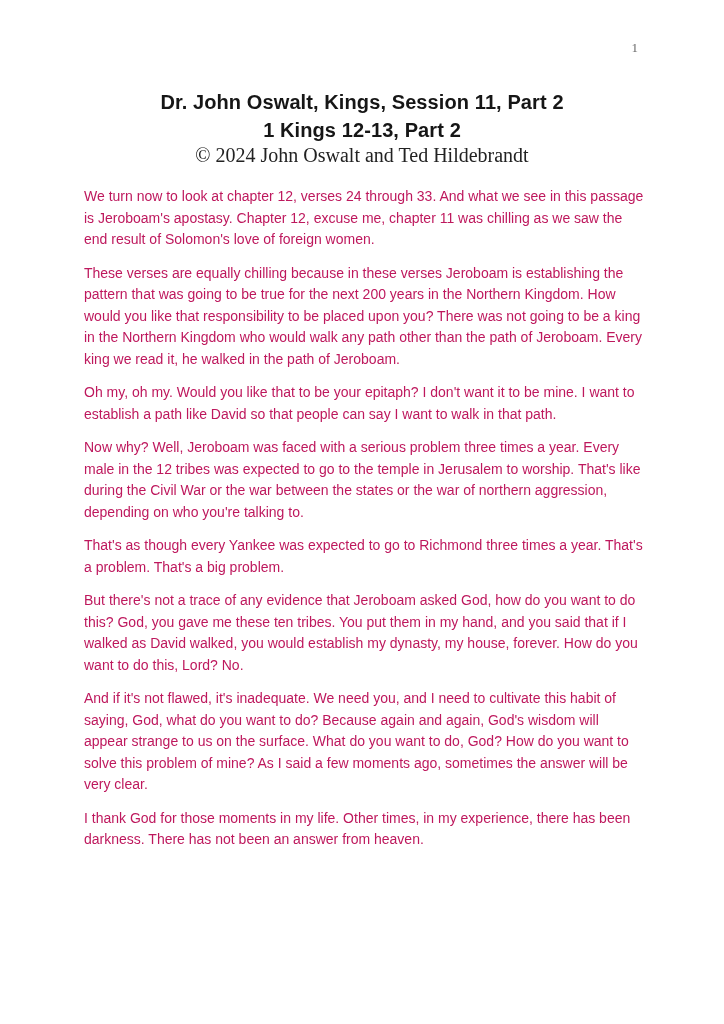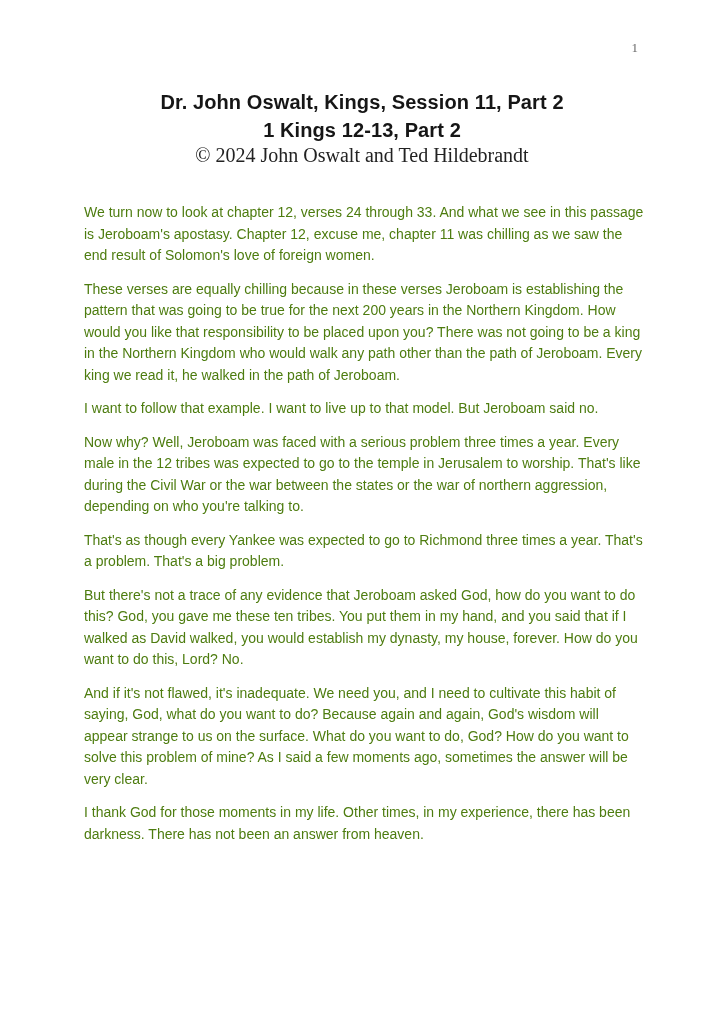--- a/index.html
+++ b/index.html
@@ -35,22 +35,22 @@
     letter-spacing: 0.1px;
   }
   .copyright {
     font-family: "Liberation Serif", serif;
     font-size: 20px;
     color: #222222;
     line-height: 22px;
   }
   .doc-body {
     width: 560px;
-    margin: 36px auto 0 84px;
-    color: #4d7c0f;
+    margin: 20px auto 0 84px;
+    color: #be185d;
   }
   .doc-body p {
     margin: 0 0 12px 0;
     font-size: 14px;
     line-height: 21.5px;
     letter-spacing: 0px;
     text-align: left;
   }
 </style>
 </head>
@@ -62,21 +62,21 @@
 
   <header class="doc-header">
     <div class="title-line">Dr. John Oswalt, Kings, Session 11, Part 2</div>
     <div class="title-line">1 Kings 12-13, Part 2</div>
     <div class="copyright">© 2024 John Oswalt and Ted Hildebrandt</div>
   </header>
 
   <main class="doc-body">
     <p>We turn now to look at chapter 12, verses 24 through 33. And what we see in this passage is Jeroboam's apostasy. Chapter 12, excuse me, chapter 11 was chilling as we saw the end result of Solomon's love of foreign women.</p>
     <p>These verses are equally chilling because in these verses Jeroboam is establishing the pattern that was going to be true for the next 200 years in the Northern Kingdom. How would you like that responsibility to be placed upon you? There was not going to be a king in the Northern Kingdom who would walk any path other than the path of Jeroboam. Every king we read it, he walked in the path of Jeroboam.</p>
-    <p>I want to follow that example. I want to live up to that model. But Jeroboam said no.</p>
+    <p>Oh my, oh my. Would you like that to be your epitaph? I don't want it to be mine. I want to establish a path like David so that people can say I want to walk in that path.</p>
     <p>Now why? Well, Jeroboam was faced with a serious problem three times a year. Every male in the 12 tribes was expected to go to the temple in Jerusalem to worship. That's like during the Civil War or the war between the states or the war of northern aggression, depending on who you're talking to.</p>
     <p>That's as though every Yankee was expected to go to Richmond three times a year. That's a problem. That's a big problem.</p>
     <p>But there's not a trace of any evidence that Jeroboam asked God, how do you want to do this? God, you gave me these ten tribes. You put them in my hand, and you said that if I walked as David walked, you would establish my dynasty, my house, forever. How do you want to do this, Lord? No.</p>
     <p>And if it's not flawed, it's inadequate. We need you, and I need to cultivate this habit of saying, God, what do you want to do? Because again and again, God's wisdom will appear strange to us on the surface. What do you want to do, God? How do you want to solve this problem of mine? As I said a few moments ago, sometimes the answer will be very clear.</p>
     <p>I thank God for those moments in my life. Other times, in my experience, there has been darkness. There has not been an answer from heaven.</p>
   </main>
 
 </div>
 
 </body></html>

